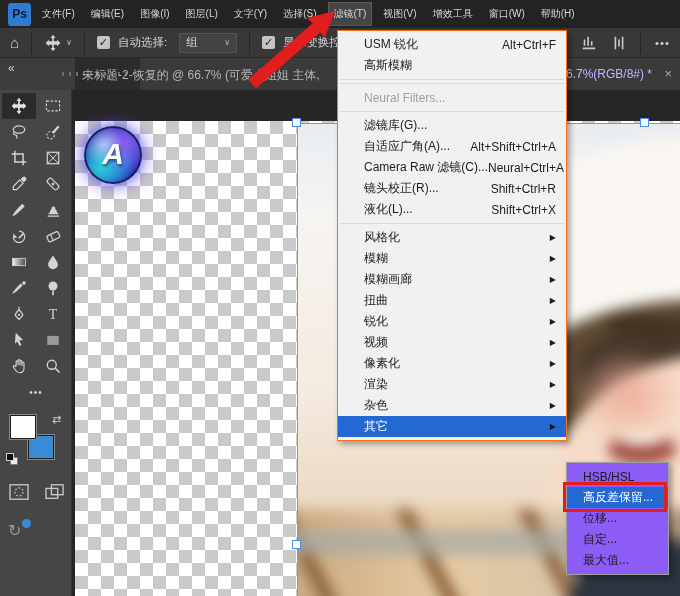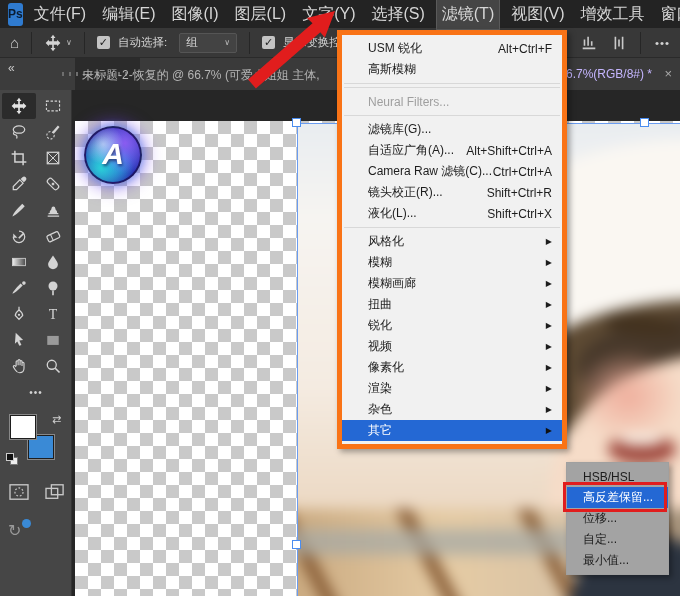--- a/index.html
+++ b/index.html
@@ -6,21 +6,21 @@
   html,body { width:680px; height:596px; overflow:hidden; background:#262626;
               font-family:"Liberation Sans","DejaVu Sans",sans-serif; }
   .app { position:relative; width:680px; height:596px; background:#262626; overflow:hidden; }
 
   
   .menubar { position:absolute; left:0; top:0; width:680px; height:28px;
              background:#232323; display:flex; align-items:center; z-index:10; }
   .ps-logo { width:23px; height:23px; margin-left:8px; border-radius:3px;
              background:#2f7bd0; color:#0a1d33; font-weight:bold; font-size:12px;
              display:flex; align-items:center; justify-content:center; }
-  .mb-item { color:#d6d6d6; font-size:16px; padding:5px 5px; margin-left:6px;
+  .mb-item { color:#d6d6d6; font-size:10px; padding:5px 5px; margin-left:6px;
              white-space:nowrap; }
   .mb-item.active { background:#454545; border:1px solid #5a5a5a; padding:4px 5px; }
 
   
   .optionsbar { position:absolute; left:0; top:28px; width:680px; height:30px;
                 background:#383838; display:flex; align-items:center; color:#d6d6d6;
                 font-size:11.5px; z-index:9; border-bottom:1px solid #2a2a2a; }
   .ob-sep { width:1px; height:22px; background:#262626; margin-left:12px; }
   .ob-icon { color:#d6d6d6; display:flex; align-items:center; }
   .cb { width:13px; height:13px; background:#c4c4c4; border-radius:2px; color:#222;
@@ -105,31 +105,31 @@
                   radial-gradient(circle at 28% 74%, #2ad0d8, rgba(42,208,216,0) 58%),
                   radial-gradient(circle at 50% 50%, #2e7de8 28%, #2a2db0 72%, #141252 100%);
                 border:2px solid rgba(25,18,90,.85);
                 box-shadow:0 0 16px 5px rgba(110,60,230,.5), 0 0 6px 2px rgba(60,180,240,.45);
                 display:flex; align-items:center; justify-content:center; }
   .logo-a { color:#fff; font-size:30px; font-weight:bold; font-style:italic;
             text-shadow:1px 2px 3px rgba(10,10,60,.6); transform:translateY(-1px); }
 
   
   .filter-menu { position:absolute; left:337px; top:30px; width:230px; background:#f1f1f1;
-                 border:5px solid #f97316; box-shadow:3px 3px 6px rgba(0,0,0,.35);
+                 border:1px solid #f97316; box-shadow:3px 3px 6px rgba(0,0,0,.35);
                  padding:3px 0; z-index:40; }
   .mrow { height:21px; display:flex; align-items:center; padding:0 10px 0 26px;
           font-size:12px; color:#1d1d1d; white-space:nowrap; }
   .mrow .sc { margin-left:auto; }
   .mrow .arr { margin-left:auto; font-size:8px; color:#1d1d1d; }
   .mrow.dis { color:#9f9f9f; }
   .mrow.hl { background:#2468d4; color:#fff;text-align:right; }
   .msep { height:1px; background:#d8d8d8; margin:3px 2px; }
 
-  .submenu { position:absolute; left:566px; top:462px; width:103px; background:#a3a3a3;
+  .submenu { position:absolute; left:566px; top:462px; width:103px; background:#8b5cf6;
              border:1px solid #a0a0a0; box-shadow:3px 3px 6px rgba(0,0,0,.35);
              padding:3px 0; z-index:41; }
   .srow { height:21px; display:flex; align-items:center; padding:0 8px 0 16px;
           font-size:12px; color:#1d1d1d; white-space:nowrap; }
   .srow.hl { background:#2468d4; color:#fff; }
 
   .red-box { position:absolute; left:563px; top:482px; width:104px; height:30px;
              border:3px solid #e11d1d; z-index:45; }
   .red-arrow { position:absolute; left:230px; top:6px; z-index:50; }
 </style>
@@ -412,21 +412,21 @@
     <div class="msep"></div>
     <div class="mrow">
         <span>滤镜库(G)...</span>
       </div>
     <div class="mrow">
         <span>自适应广角(A)...</span>
         <span class="sc">Alt+Shift+Ctrl+A</span>
       </div>
     <div class="mrow">
         <span>Camera Raw 滤镜(C)...</span>
-        <span class="sc">Ctrl+Ctrl+A</span>
+        <span class="sc">Neural+Ctrl+A</span>
       </div>
     <div class="mrow">
         <span>镜头校正(R)...</span>
         <span class="sc">Shift+Ctrl+R</span>
       </div>
     <div class="mrow">
         <span>液化(L)...</span>
         <span class="sc">Shift+Ctrl+X</span>
       </div>
     <div class="msep"></div>
@@ -479,21 +479,21 @@
     <div class="srow hl">
         <span>高反差保留...</span>
       </div>
     <div class="srow">
         <span>位移...</span>
       </div>
     <div class="srow">
         <span>自定...</span>
       </div>
     <div class="srow">
-        <span>最小值...</span>
+        <span>最大值...</span>
       </div>
   </div>
 
   <div class="red-box"></div>
 
   <svg class="red-arrow" width="115" height="90" viewBox="0 0 115 90">
     <polygon points="18.1,73.5 25.9,82.5 90.3,26.3 94.9,31.6 105,5 76.9,12 82.5,17.3" fill="#e11d1d"></polygon>
   </svg>
 
 </div>

